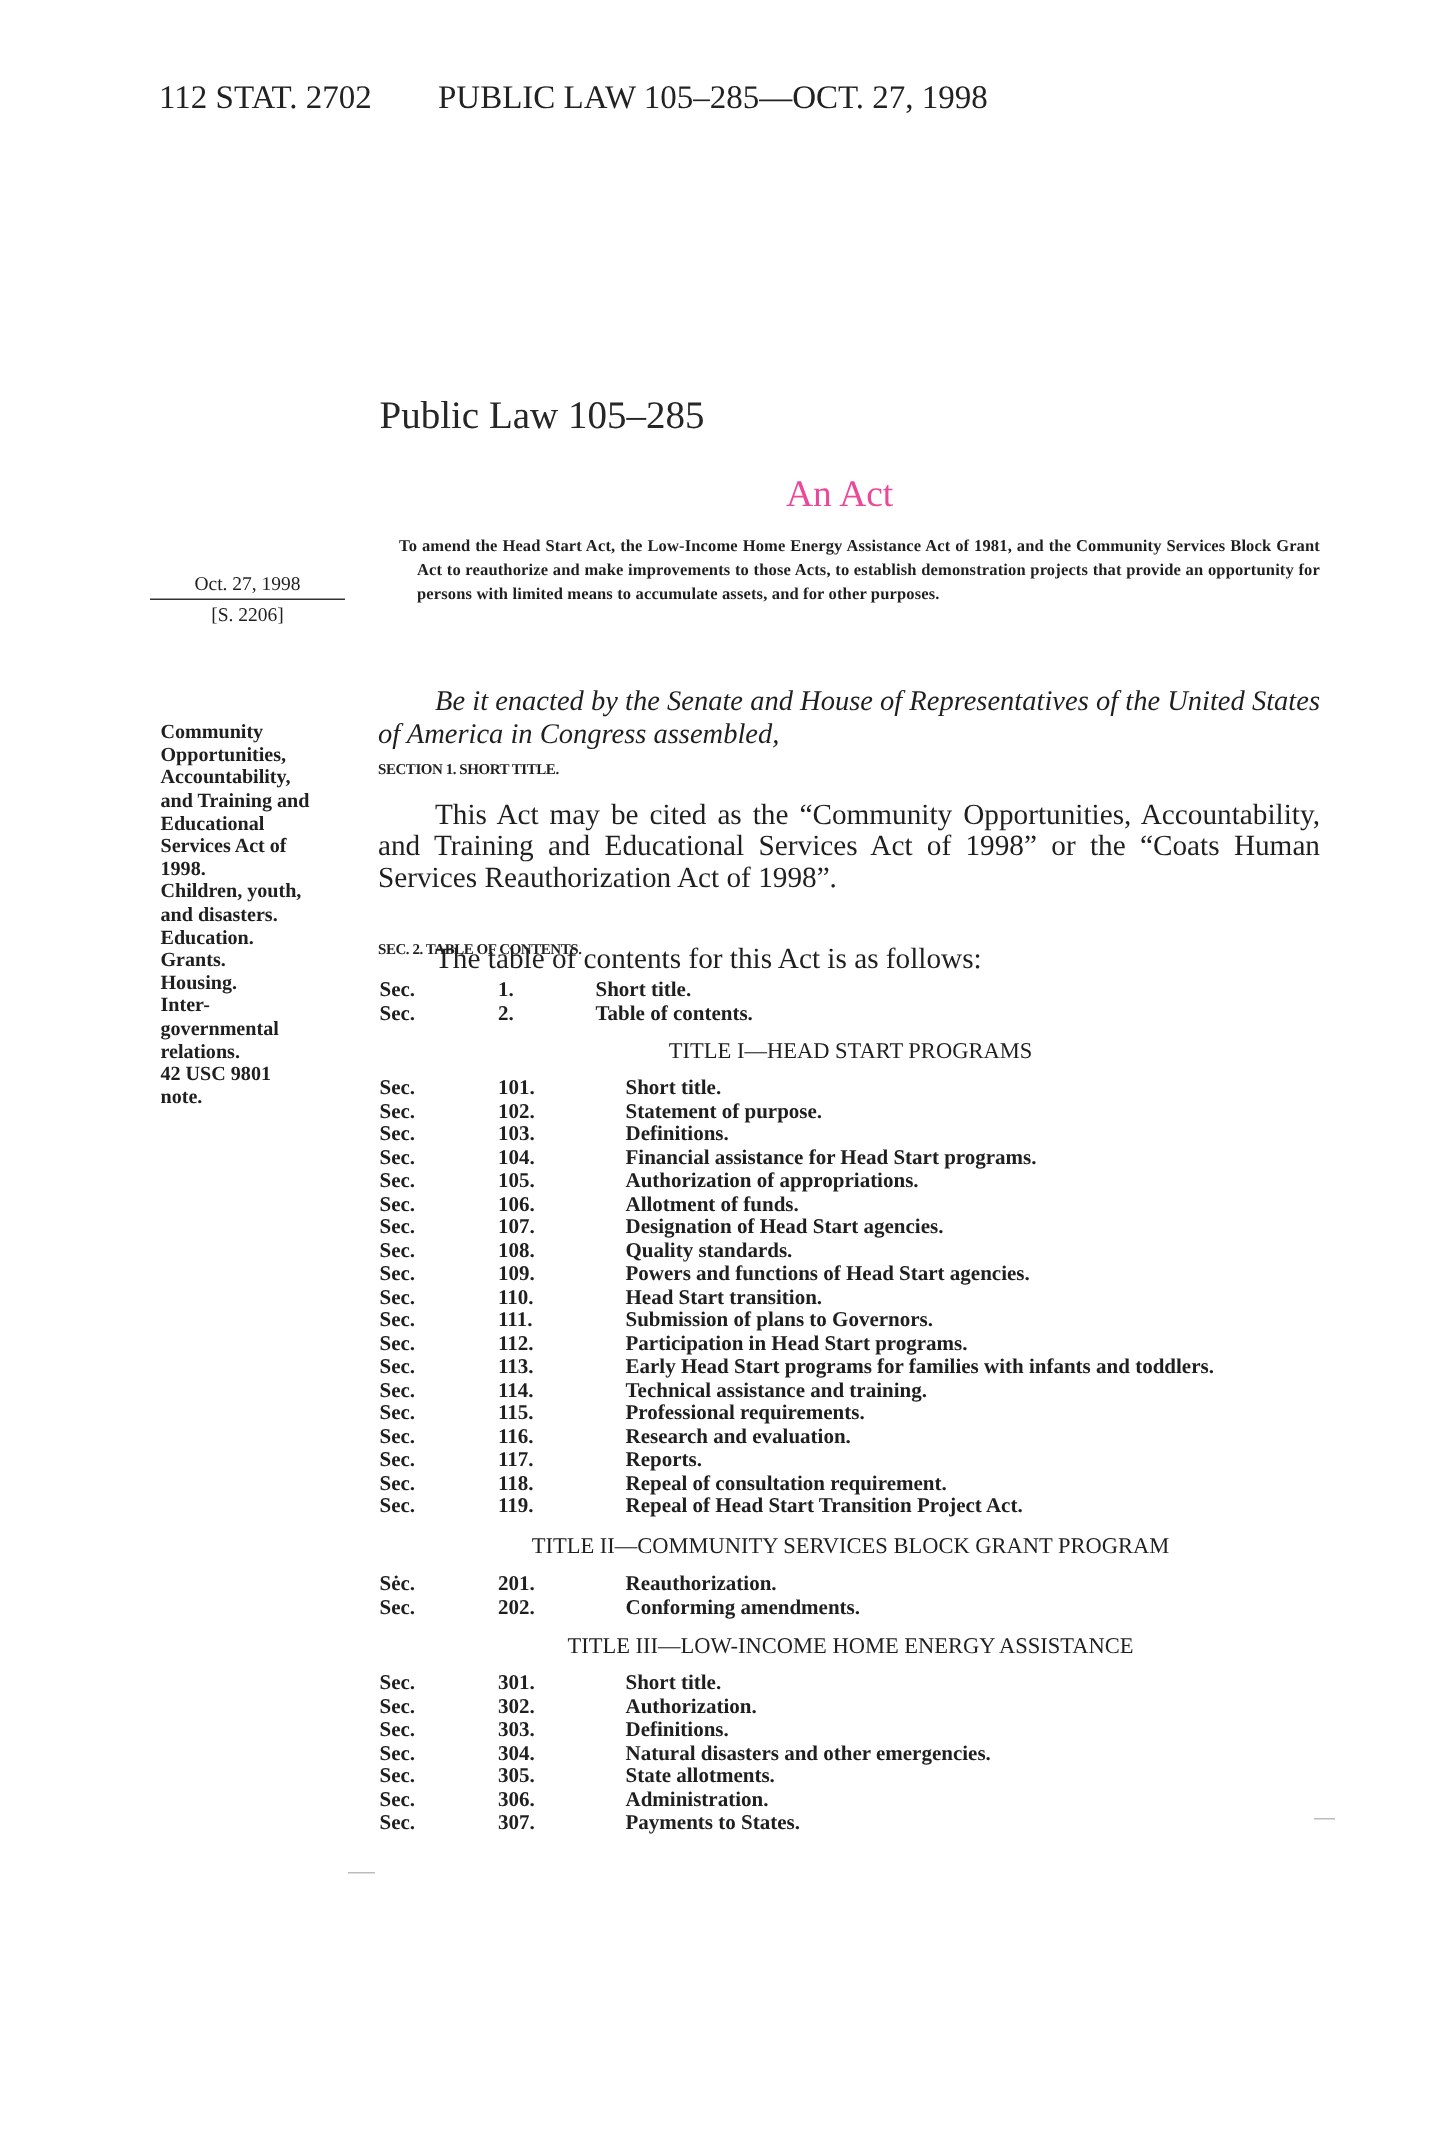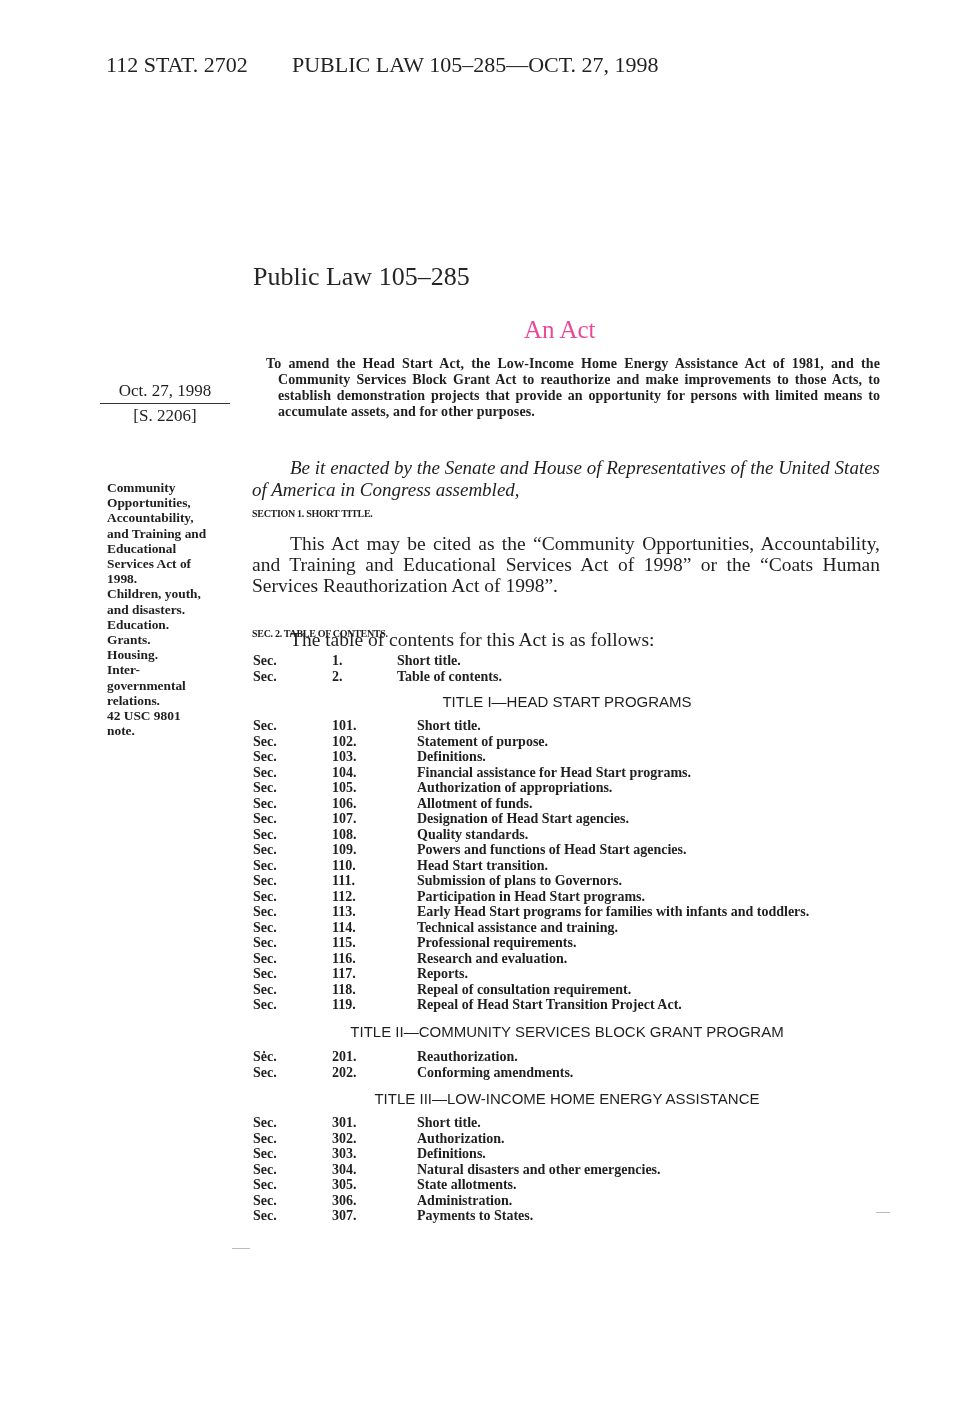--- a/index.html
+++ b/index.html
@@ -8,39 +8,39 @@
     font-family: "DejaVu Serif", "Liberation Serif", serif; color: #1f1f1f;
     overflow: hidden;
   }
   .abs { position: absolute; }
   .running-head { top: 52px; font-size: 22px; letter-spacing: 0px; font-family: "Liberation Serif", serif; color:#222; }
   .stat { left: 106px; }
   .plhead { left: 292px; }
   .pl-title { left: 253px; top: 262px; font-size: 26px; line-height: 30px; font-family: "Liberation Serif", serif; color:#262626; }
   .an-act { left: 524px; top: 316px; font-size: 25px; font-family: "Liberation Serif", serif; color:#ec4899;}
   .purpose {
-    left: 266px; top: 356px; width: 614px; font-size: 14px; line-height: 16px;
+    left: 266px; top: 356px; width: 614px; font-size: 11px; line-height: 16px;
     font-weight: bold; text-align: justify; text-indent: -12px; padding-left: 12px; box-sizing: border-box;
     font-family: "Liberation Serif", serif; letter-spacing: 0.1px;
   }
-  .margin-date { left: 100px; top: 381px; width: 130px; font-size: 17px; text-align: center; font-family:"Liberation Serif", serif; }
+  .margin-date { left: 100px; top: 381px; width: 130px; font-size: 13px; text-align: center; font-family:"Liberation Serif", serif; }
   .margin-date .d { border-bottom: 1.5px solid #333; padding-bottom: 2px; }
   .margin-date .b { padding-top: 2px; }
   .margin-notes { left: 107px; top: 480px; width: 135px; font-size: 13.4px; line-height: 15.2px; font-weight: bold; font-family:"Liberation Serif", serif; }
   .margin-notes div { margin: 0; }
   .enact { left: 252px; top: 457px; width: 628px; font-size: 19px; line-height: 22px; font-style: italic; font-family:"Liberation Serif", serif; text-align: justify; }
   .enact span.first { padding-left: 38px; }
   .sec-head { left: 252px; font-size: 10px; font-weight: bold; font-family:"Liberation Serif", serif; letter-spacing: -0.3px; }
   .para { left: 252px; width: 628px; font-size: 19.5px; line-height: 21px; font-family:"Liberation Serif", serif; text-align: justify; }
   .toc { left: 253px; font-size: 14px; line-height: 15.5px; font-weight: bold; font-family:"Liberation Serif", serif; }
   .toc-row { display: flex; white-space: nowrap; gap: 43px; }
   .toc-row .sec { width: 36px; }
   .toc-row .num { width: 42px; }
   .toc-short .num { width: 22px; }
-  .title-head { font-size: 15px; font-family:Liberation Sans, sans-serif; text-align: center; }
+  .title-head { font-size: 15px; font-family:Liberation Serif, serif; text-align: center; }
   .mark1 { left: 232px; top: 1248px; width: 18px; border-top: 1px solid #bbb; }
   .mark2 { left: 876px; top: 1212px; width: 14px; border-top: 1px solid #bbb; }
 </style>
 </head>
 <body>
 
 <div class="abs running-head stat">112 STAT. 2702</div>
 <div class="abs running-head plhead">PUBLIC LAW 105–285—OCT. 27, 1998</div>
 
 <div class="abs pl-title">

